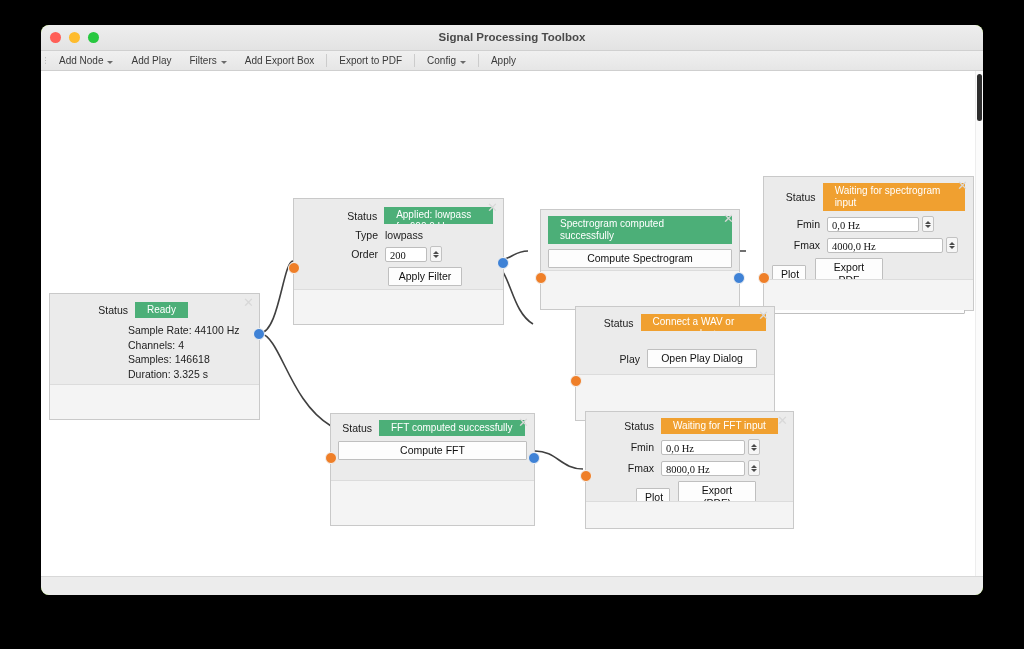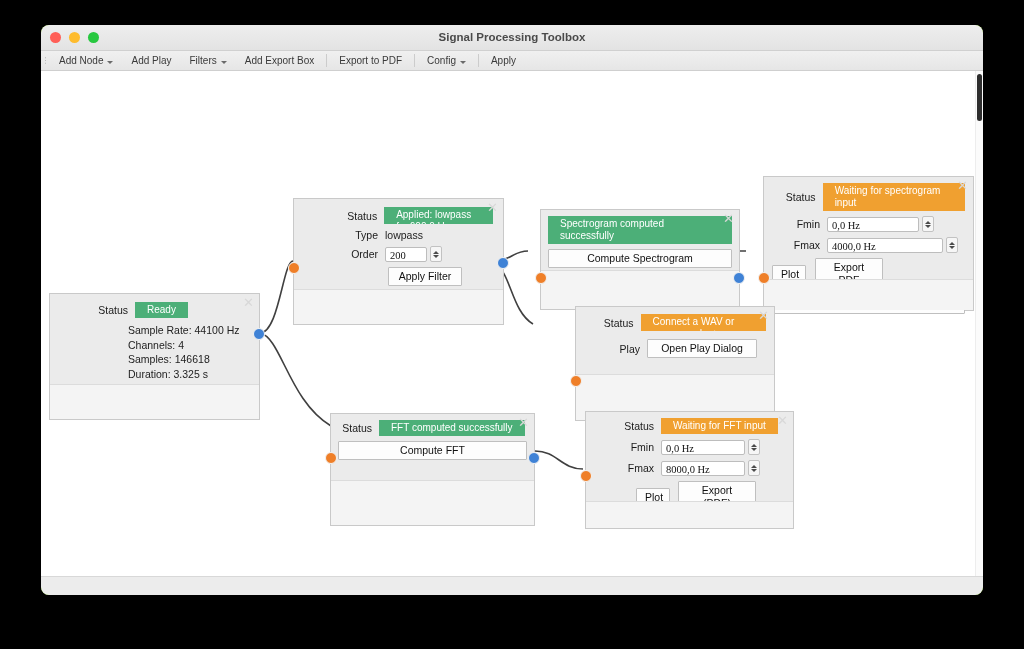--- a/index.html
+++ b/index.html
@@ -257,21 +257,21 @@
       <div class="port in" style="left:-6px;top:95px;"></div>
     </div>
 
     <div class="node" style="left:534px;top:235px;width:200px;height:115px;">
       <div class="close-x">✕</div>
       <div class="body" style="padding:7px 8px;">
         <div class="row" style="margin-left:10px;">
           <div class="lbl" style="width:46px;">Status</div>
           <div class="badge orange clip" style="width:118px;">Connect a WAV or source node -&gt;</div>
         </div>
-        <div class="row" style="margin-left:10px;margin-top:8px;">
+        <div class="row" style="margin-left:10px;margin-top:18px;">
           <div class="lbl" style="width:46px;">Play</div>
           <div class="btn" style="width:110px;">Open Play Dialog</div>
         </div>
       </div>
       <div class="footer" style="height:45px;"></div>
       <div class="port in" style="left:-6px;top:68px;"></div>
     </div>
 
     <div class="node" style="left:289px;top:342px;width:205px;height:113px;">
       <div class="close-x">✕</div>

